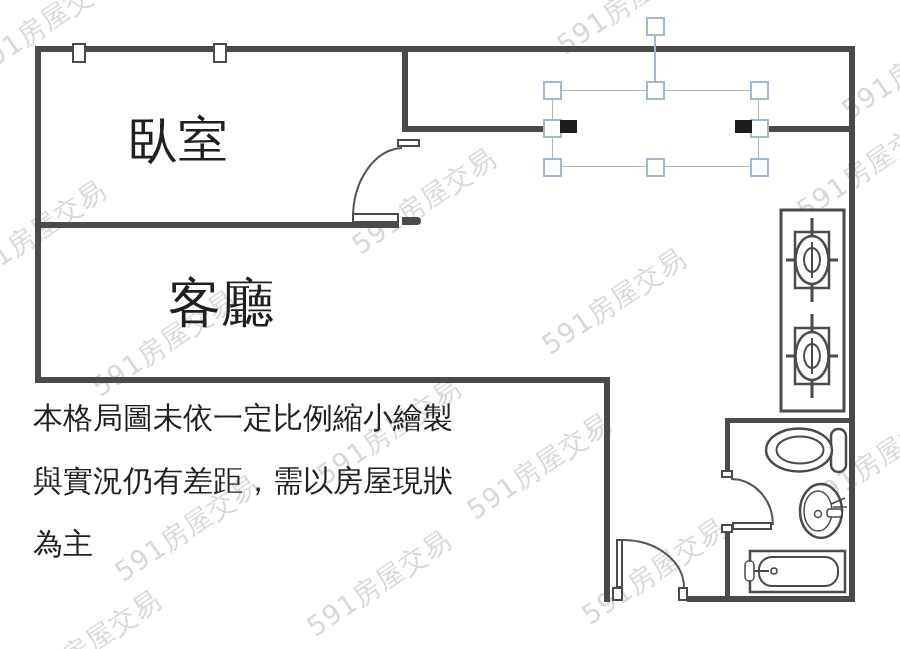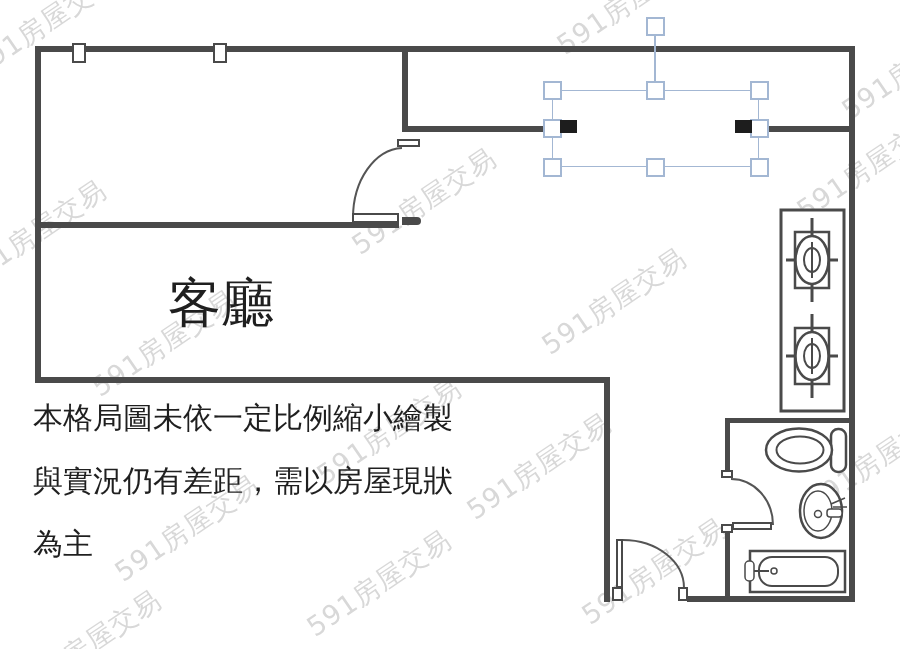--- a/index.html
+++ b/index.html
@@ -135,20 +135,21 @@
   <div class="handle" style="left:646px;top:17px"></div>
   <div class="handle" style="left:543px;top:81px"></div>
   <div class="handle" style="left:646px;top:81px"></div>
   <div class="handle" style="left:750px;top:81px"></div>
   <div class="handle" style="left:543px;top:119px"></div>
   <div class="handle" style="left:750px;top:119px"></div>
   <div class="handle" style="left:543px;top:158px"></div>
   <div class="handle" style="left:646px;top:158px"></div>
   <div class="handle" style="left:750px;top:158px"></div>
 
+  <div class="room-label label-bedroom">臥室</div>
   <div class="room-label label-living">客廳</div>
 
   <div class="disclaimer">
     <div>本格局圖未依一定比例縮小繪製</div>
     <div>與實況仍有差距，需以房屋現狀</div>
     <div>為主</div>
   </div>
 
 </div>
 

